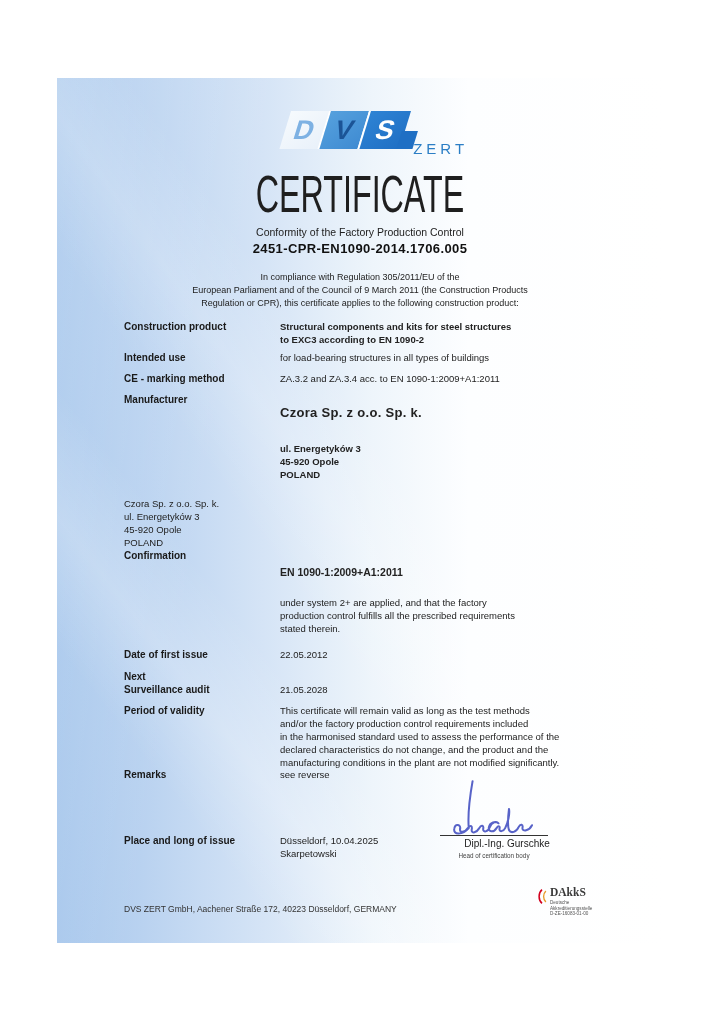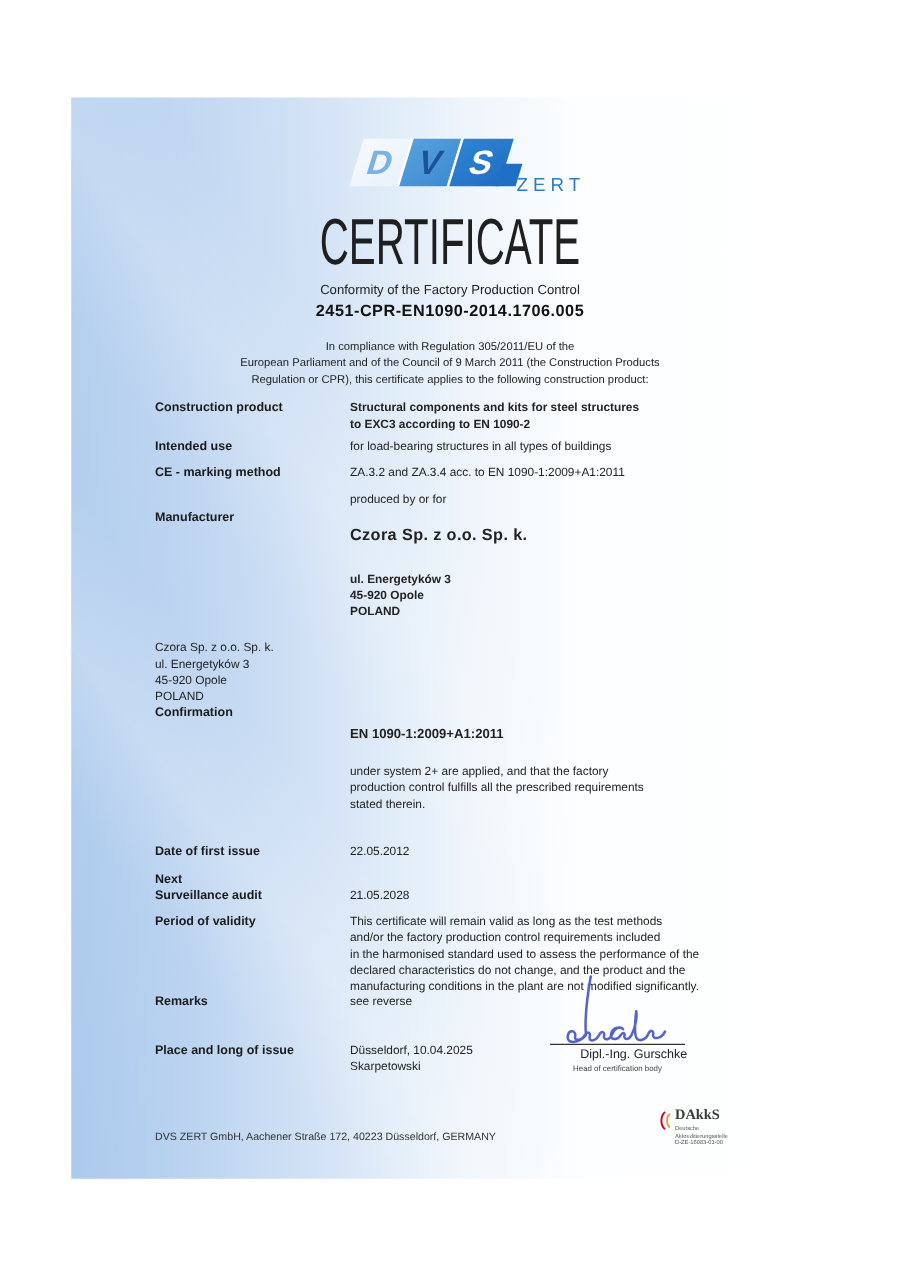--- a/index.html
+++ b/index.html
@@ -55,21 +55,21 @@
   
   .sig-svg { position:absolute; left:383px; top:700px; width:115px; height:60px; }
   .sig-line { position:absolute; left:383px; top:757px; width:108px; border-top:1.3px solid #333; }
   .sig-name { position:absolute; left:384px; top:760px; width:132px; text-align:center; font-size:10px; color:#222; }
   .sig-role { position:absolute; left:371px; top:774px; width:132px; text-align:center; font-size:6.3px; color:#444; }
 
   .place-row { position:absolute; left:67px; top:756px; width:380px; }
 
   .footer { position:absolute; left:67px; top:826px; font-size:8.5px; color:#333; }
 
-  .dakks { position:absolute; left:469px; top:808px; display:flex; align-items:flex-start; }
+  .dakks { position:absolute; left:479px; top:808px; display:flex; align-items:flex-start; }
   .dakks svg { width:12px; height:19px; margin-right:2px; margin-top:1px; }
   .dakks-name { font-family:"Liberation Serif", serif; font-weight:bold; font-size:11.5px; color:#3a3a3a; line-height:12px; }
   .dakks-sub { font-size:4.6px; line-height:5.6px; color:#555; margin-top:2px; }
 </style>
 </head>
 <body>
 
 <div class="sheet">
 
   <div class="logo">
@@ -106,24 +106,20 @@
     <div class="row" style="margin-bottom:8px">
       <div class="lbl">Intended use</div>
       <div class="val">for load-bearing structures in all types of buildings</div>
     </div>
 
     <div class="row" style="margin-bottom:8px">
       <div class="lbl">CE - marking method</div>
       <div class="val">ZA.3.2 and ZA.3.4 acc. to EN 1090-1:2009+A1:2011</div>
     </div>
 
-    <div class="row" style="margin-bottom:2px">
-      <div class="lbl"></div>
-      <div class="val">produced by or for</div>
-    </div>
 
     <div class="row" style="margin-bottom:3px">
       <div class="lbl">Manufacturer</div>
       <div class="val">
         <div class="mfr-name">Czora Sp. z o.o. Sp. k.</div>
         <div class="mfr-addr">ul. Energetyków 3
 45-920 Opole
 POLAND</div>
       </div>
     </div>
@@ -138,21 +134,21 @@
     <div class="row" style="margin-bottom:0px">
       <div class="lbl">Confirmation</div>
       <div class="val">
         <div class="std">EN 1090-1:2009+A1:2011</div>
         <div>under system 2+ are applied, and that the factory
 production control fulfills all the prescribed requirements
 stated therein.</div>
       </div>
     </div>
 
-    <div class="row" style="margin-top:12px;margin-bottom:9px">
+    <div class="row" style="margin-top:0;margin-bottom:9px">
       <div class="lbl">Date of first issue</div>
       <div class="val">22.05.2012</div>
     </div>
 
     <div class="row" style="margin-bottom:8px">
       <div class="lbl">Next
 Surveillance audit</div>
       <div class="val" style="align-self:flex-end">21.05.2028</div>
     </div>
 

